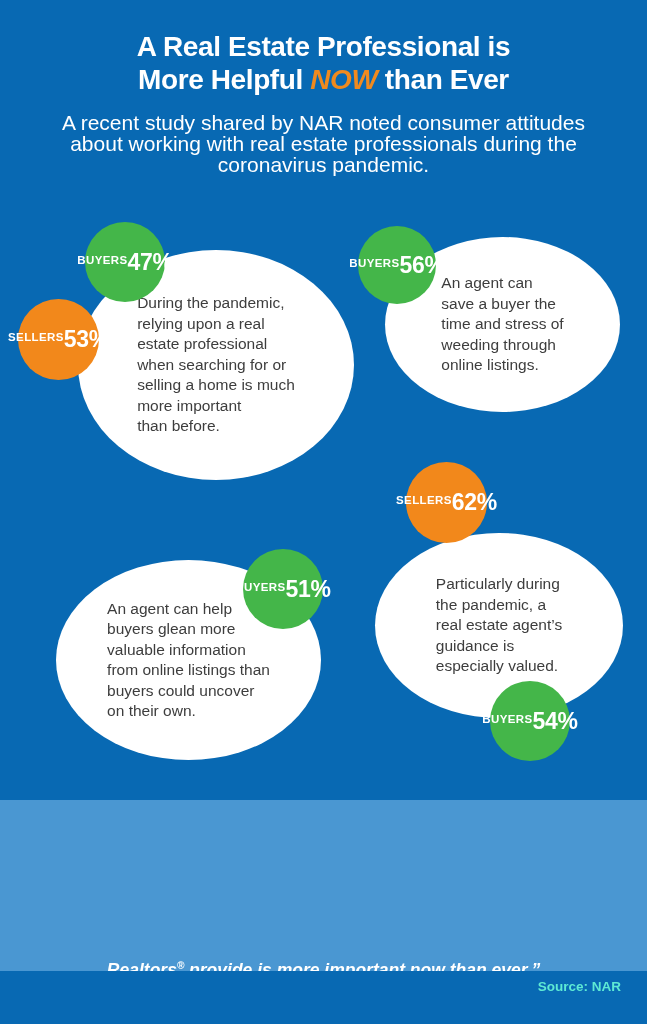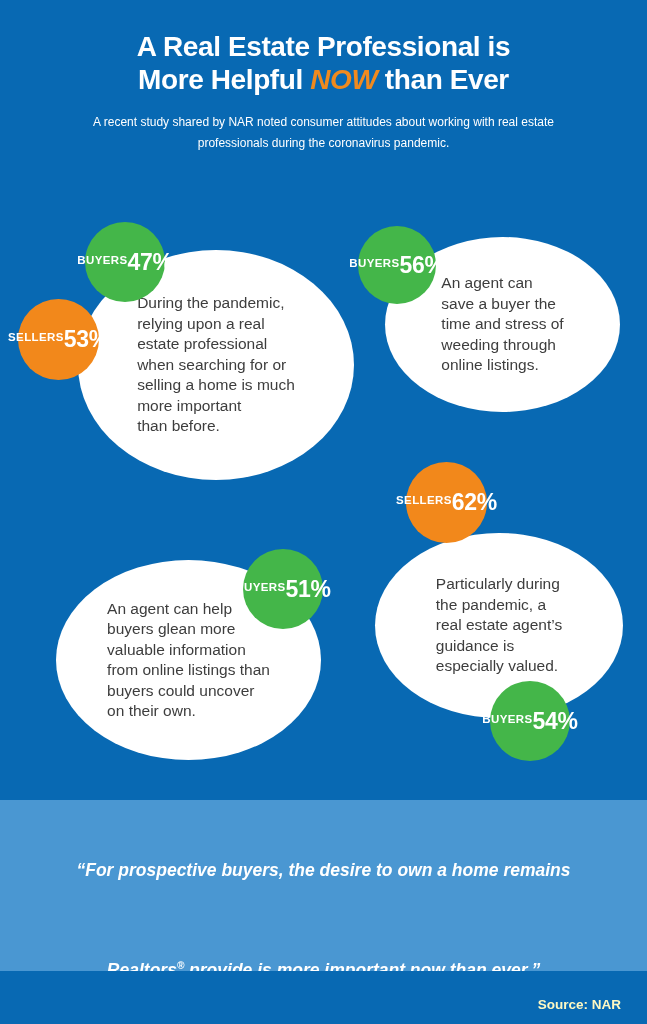--- a/index.html
+++ b/index.html
@@ -30,21 +30,21 @@
     line-height: 33px;
     letter-spacing: -0.4px;
     padding: 0 40px;
   }
   #title .now {
     color: #f08a1e;
     font-style: italic;
   }
   #subtitle {
     color: #ffffff;
-    font-size: 12px;
+    font-size: 21px;
     line-height: 21px;
     margin-top: 16px;
     padding: 0 62px;
   }
 
   
   .bubble {
     position: absolute;
   }
   .bubble-body {
@@ -130,22 +130,22 @@
     position: absolute;
     left: 0;
     top: 971px;
     width: 647px;
     height: 53px;
     background: #0869b3;
   }
   #source {
     position: absolute;
     right: 26px;
-    top: 26px;
-    color: #fef9c3;
+    top: 8px;
+    color: #5eead4;
     font-size: 13.5px;
     font-weight: bold;
   }
 </style>
 </head>
 <body>
 
 <div id="header">
   <div id="title">
     <span>A Real Estate Professional is</span><br>
@@ -228,21 +228,21 @@
   <span class="lbl">SELLERS</span>
   <span class="val">62%</span>
 </div>
 <div class="badge green" style="left:490px; top:681px; width:80px; height:80px;">
   <span class="lbl">BUYERS</span>
   <span class="val">54%</span>
 </div>
 
 <div id="quote-band">
   <div id="quote-text">
-    <span>“For prospective buyers, the desire to own a home remains</span><br>
+    <br>
     <br>
     <span>Realtors</span><span class="reg">®</span><span> provide is more important now than ever.”</span>
   </div>
   <div id="quote-attr">- Vince Malta, President, NAR</div>
 </div>
 
 <div id="footer">
   <div id="source">Source: NAR</div>
 </div>
 

